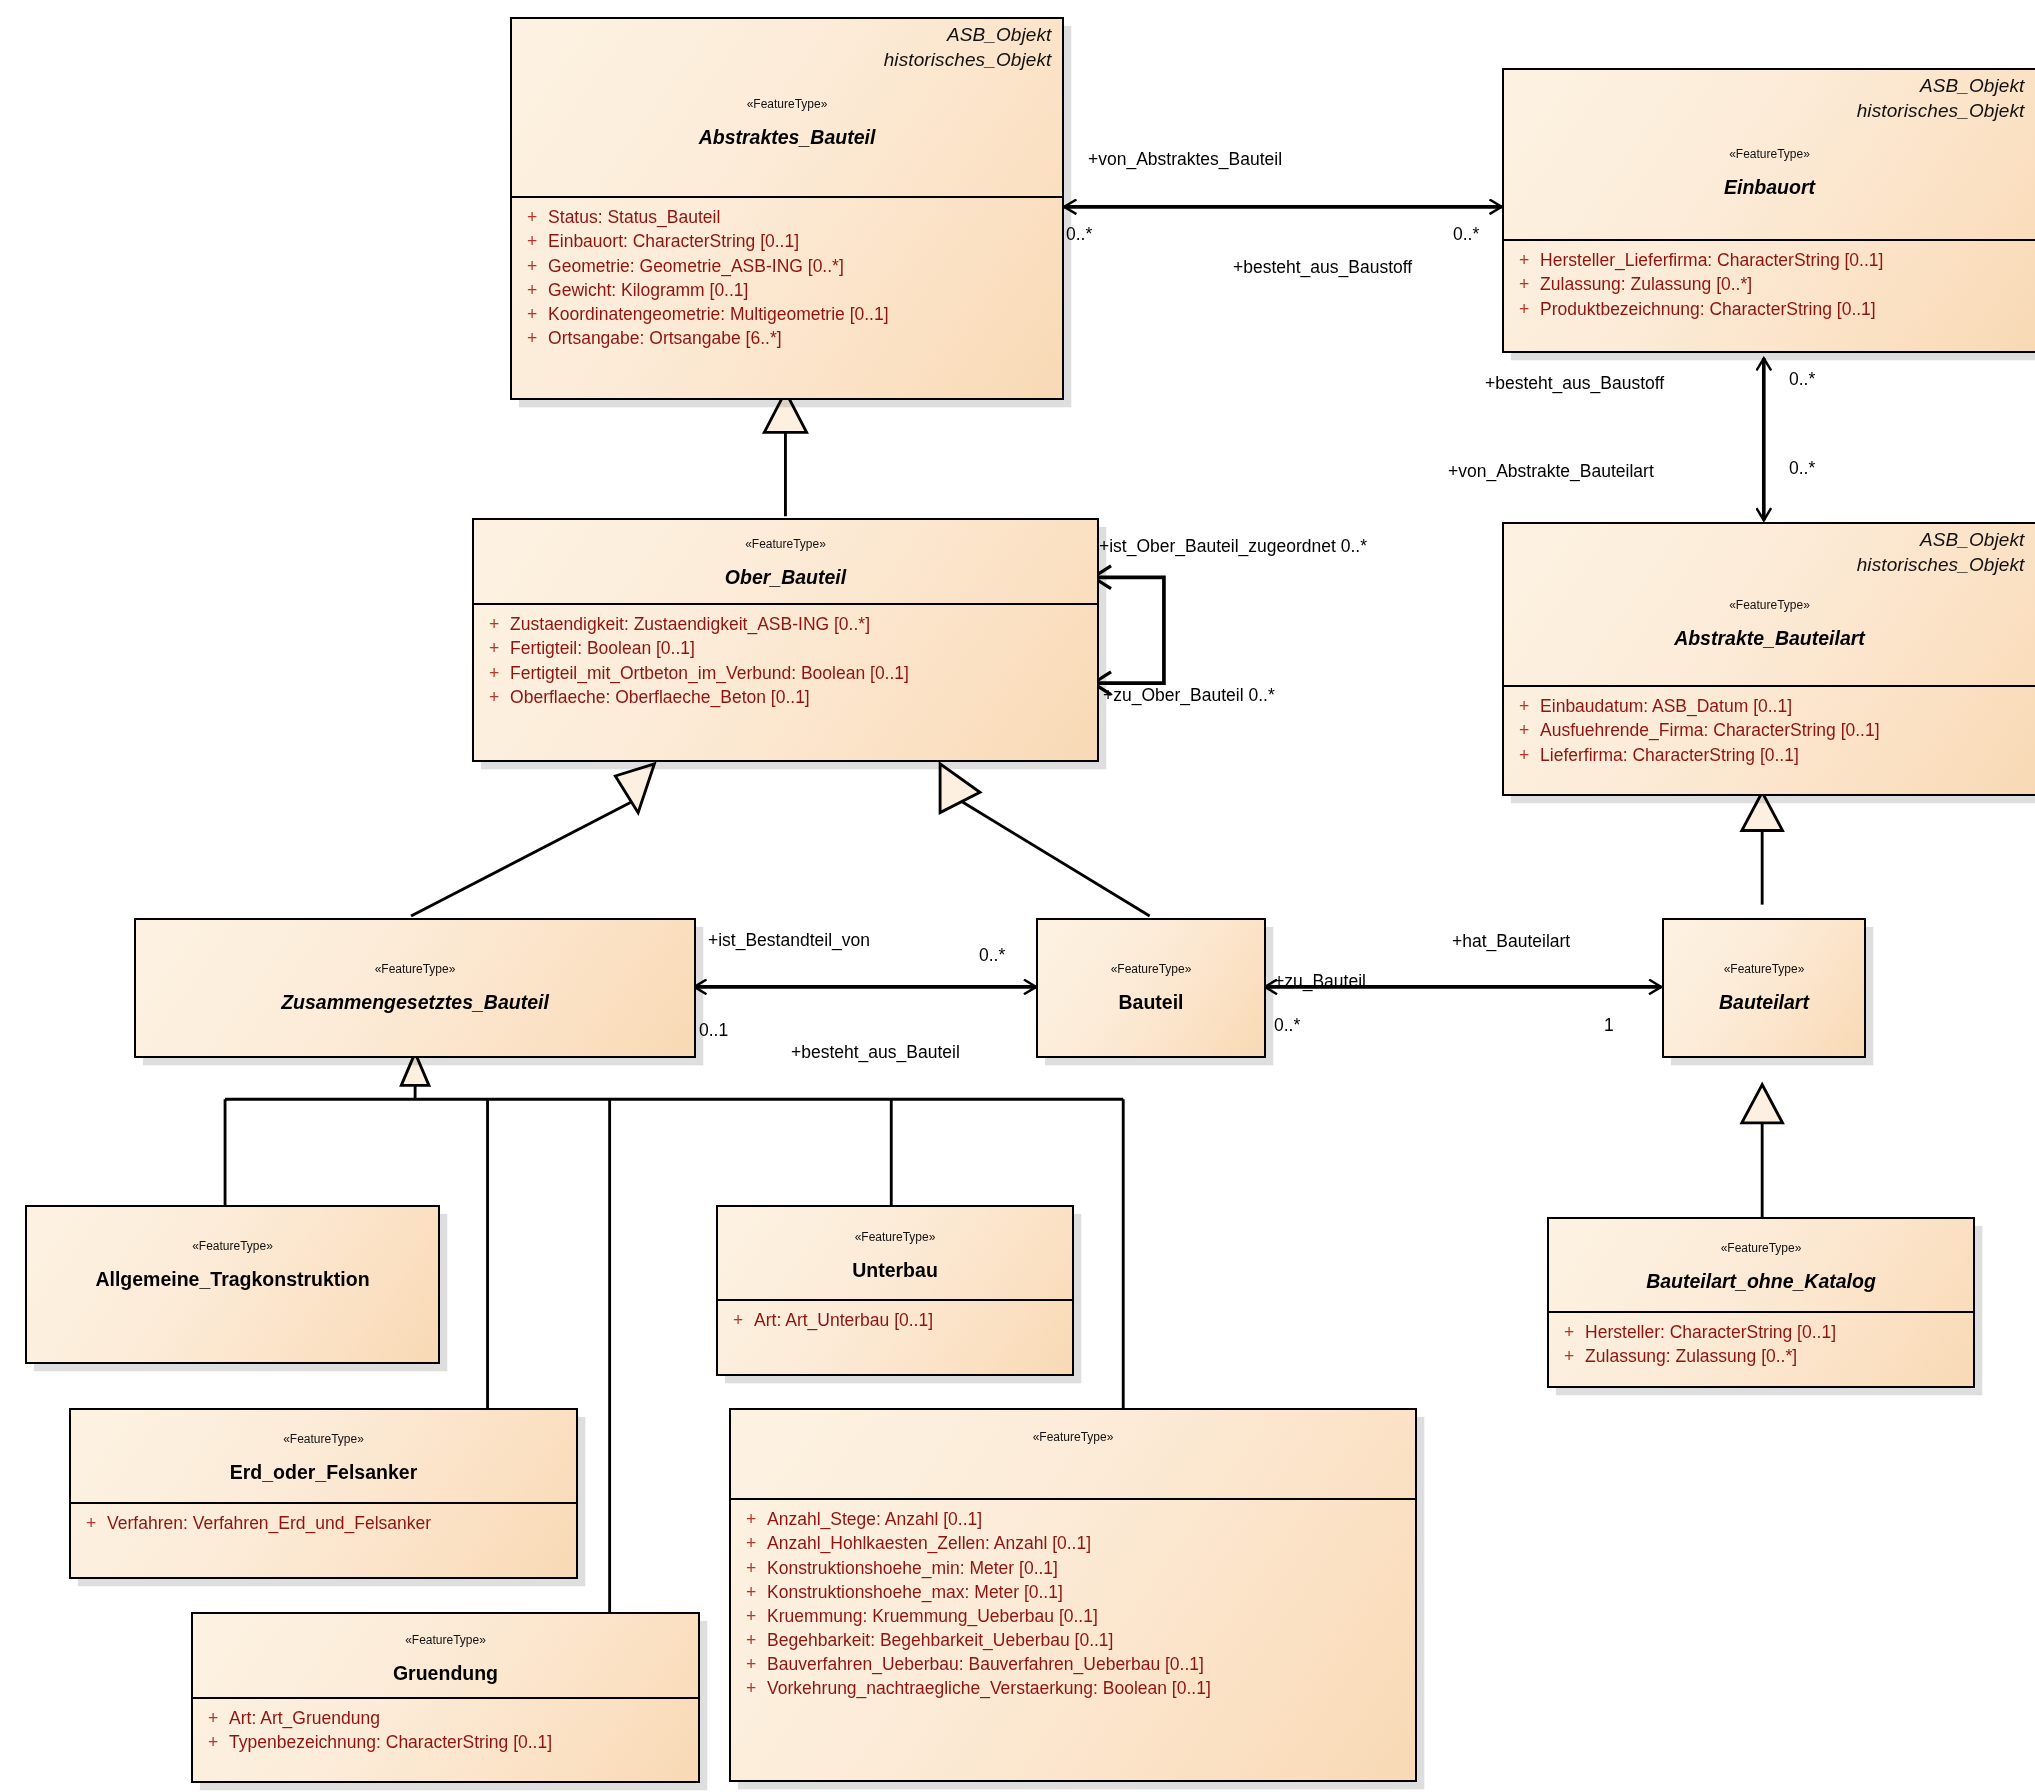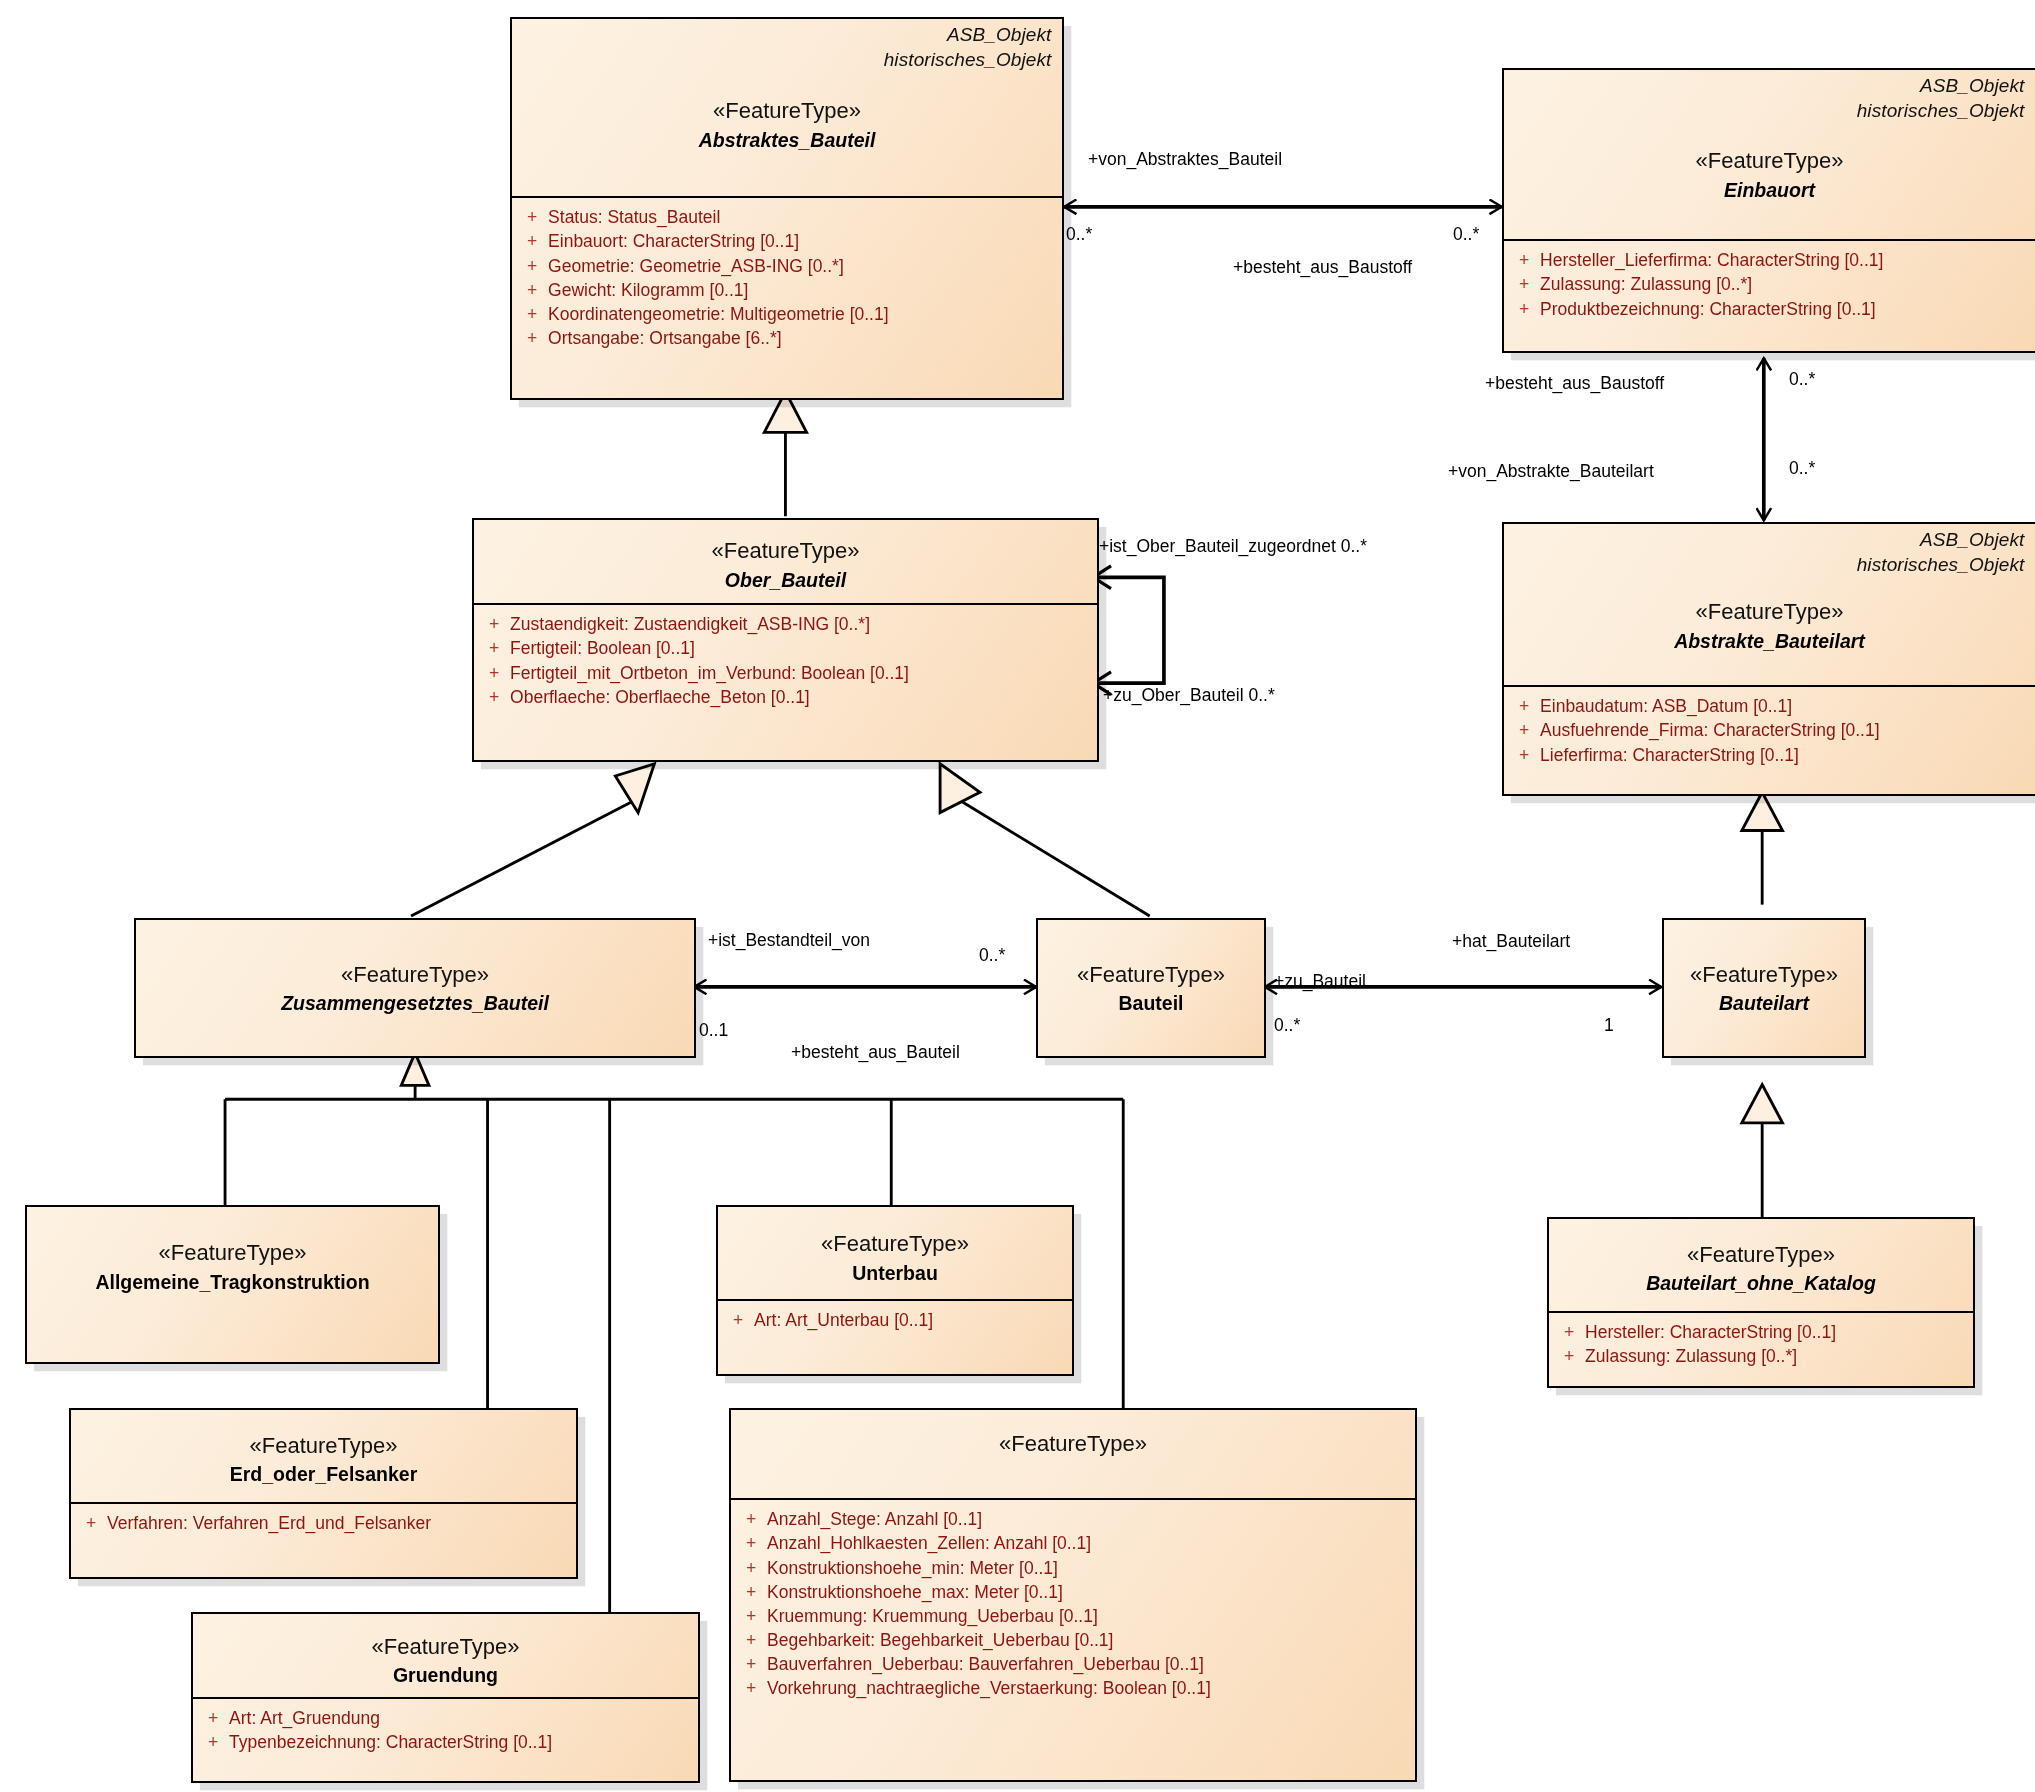--- a/index.html
+++ b/index.html
@@ -35,32 +35,32 @@
   .uml-head.with-div{ border-bottom:2.8px solid #000000; }
   .ctx{
     text-align:right;
     font-style:italic;
     font-size:19px;
     line-height:1.30;
     color:#111111;
     letter-spacing:0.1px;
   }
   .stereo{
-    font-size:22px;
+    font-size:12px;
     line-height:1.25;
     color:#111111;
     margin-top:2.4px;
     text-align:center;
   }
   .cname{
     font-size:19.5px;
     font-weight:bold;
     line-height:1.22;
     color:#000000;
-    margin-top:4px;
+    margin-top:14px;
   }
   .cname.abstract{ font-style:italic; }
   .uml-attrs{
     box-sizing:border-box;
     padding:7.3px 4.1px 7.3px 4.1px;
   }
   .attr{
     display:flex;
     align-items:flex-start;
     font-size:17.5px;

